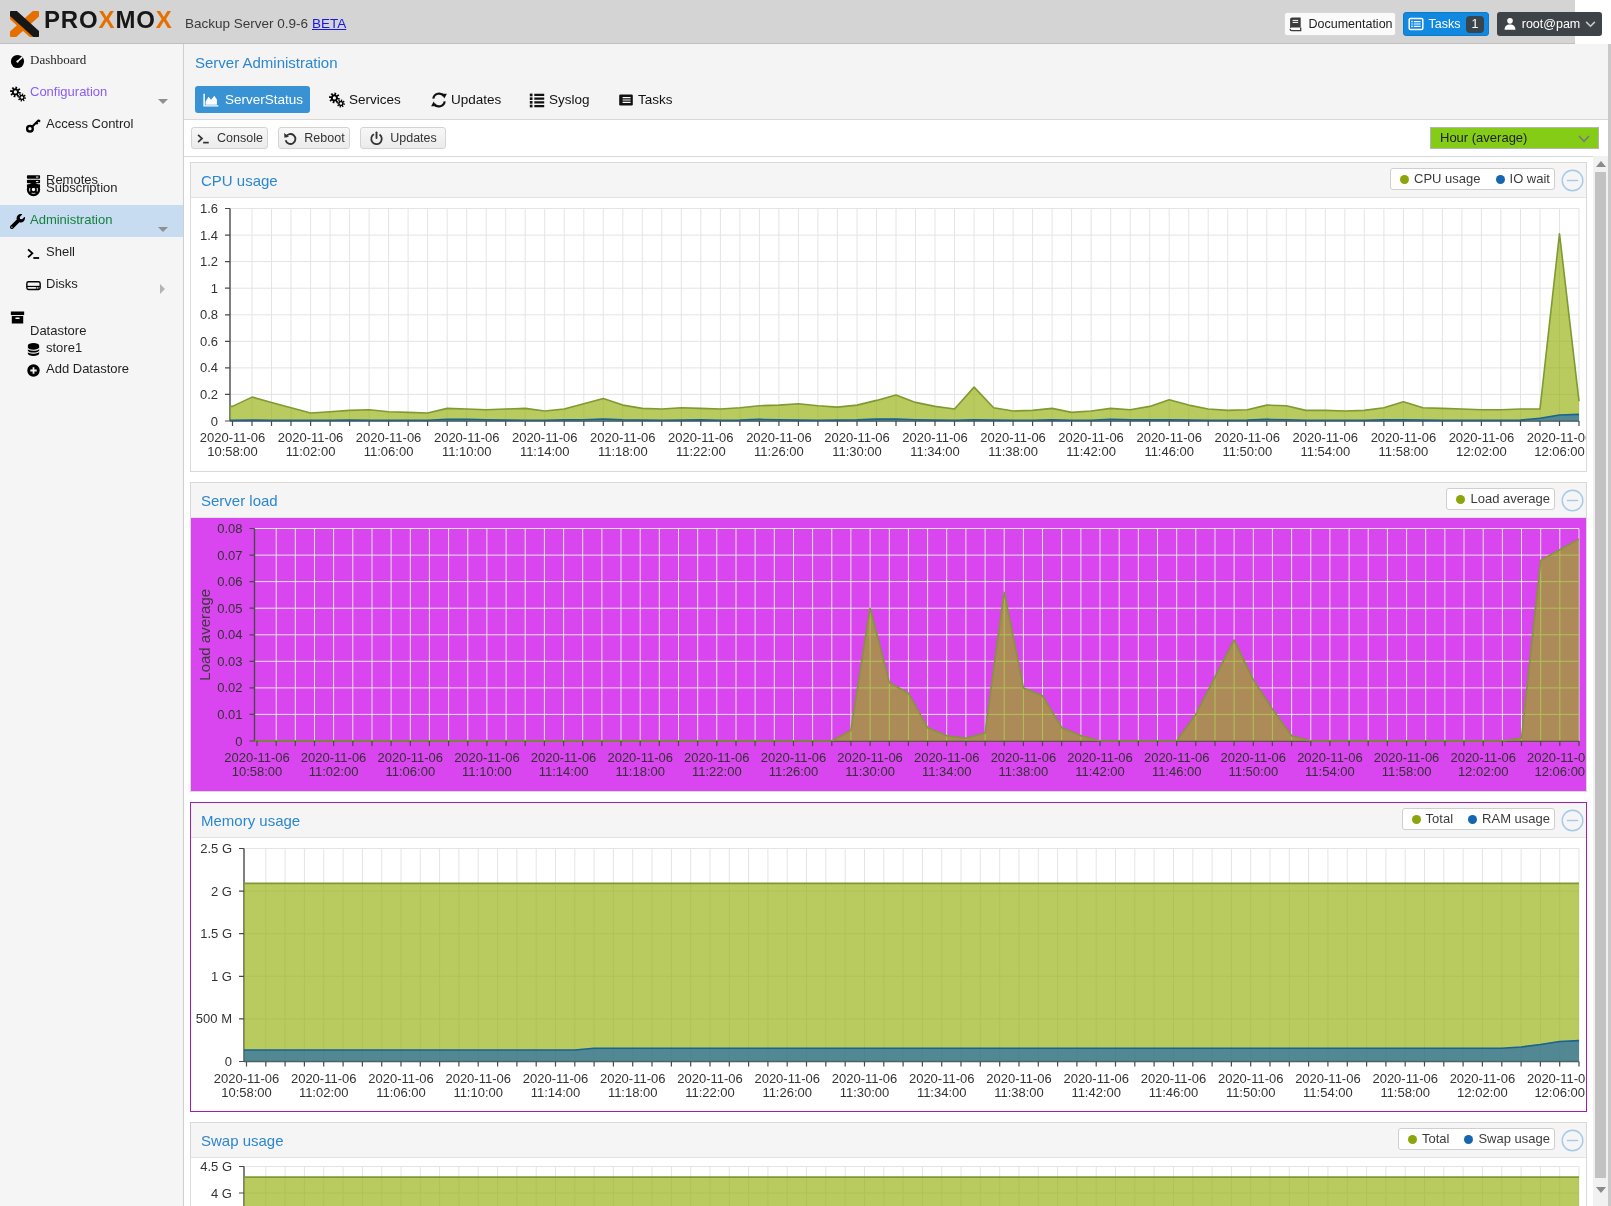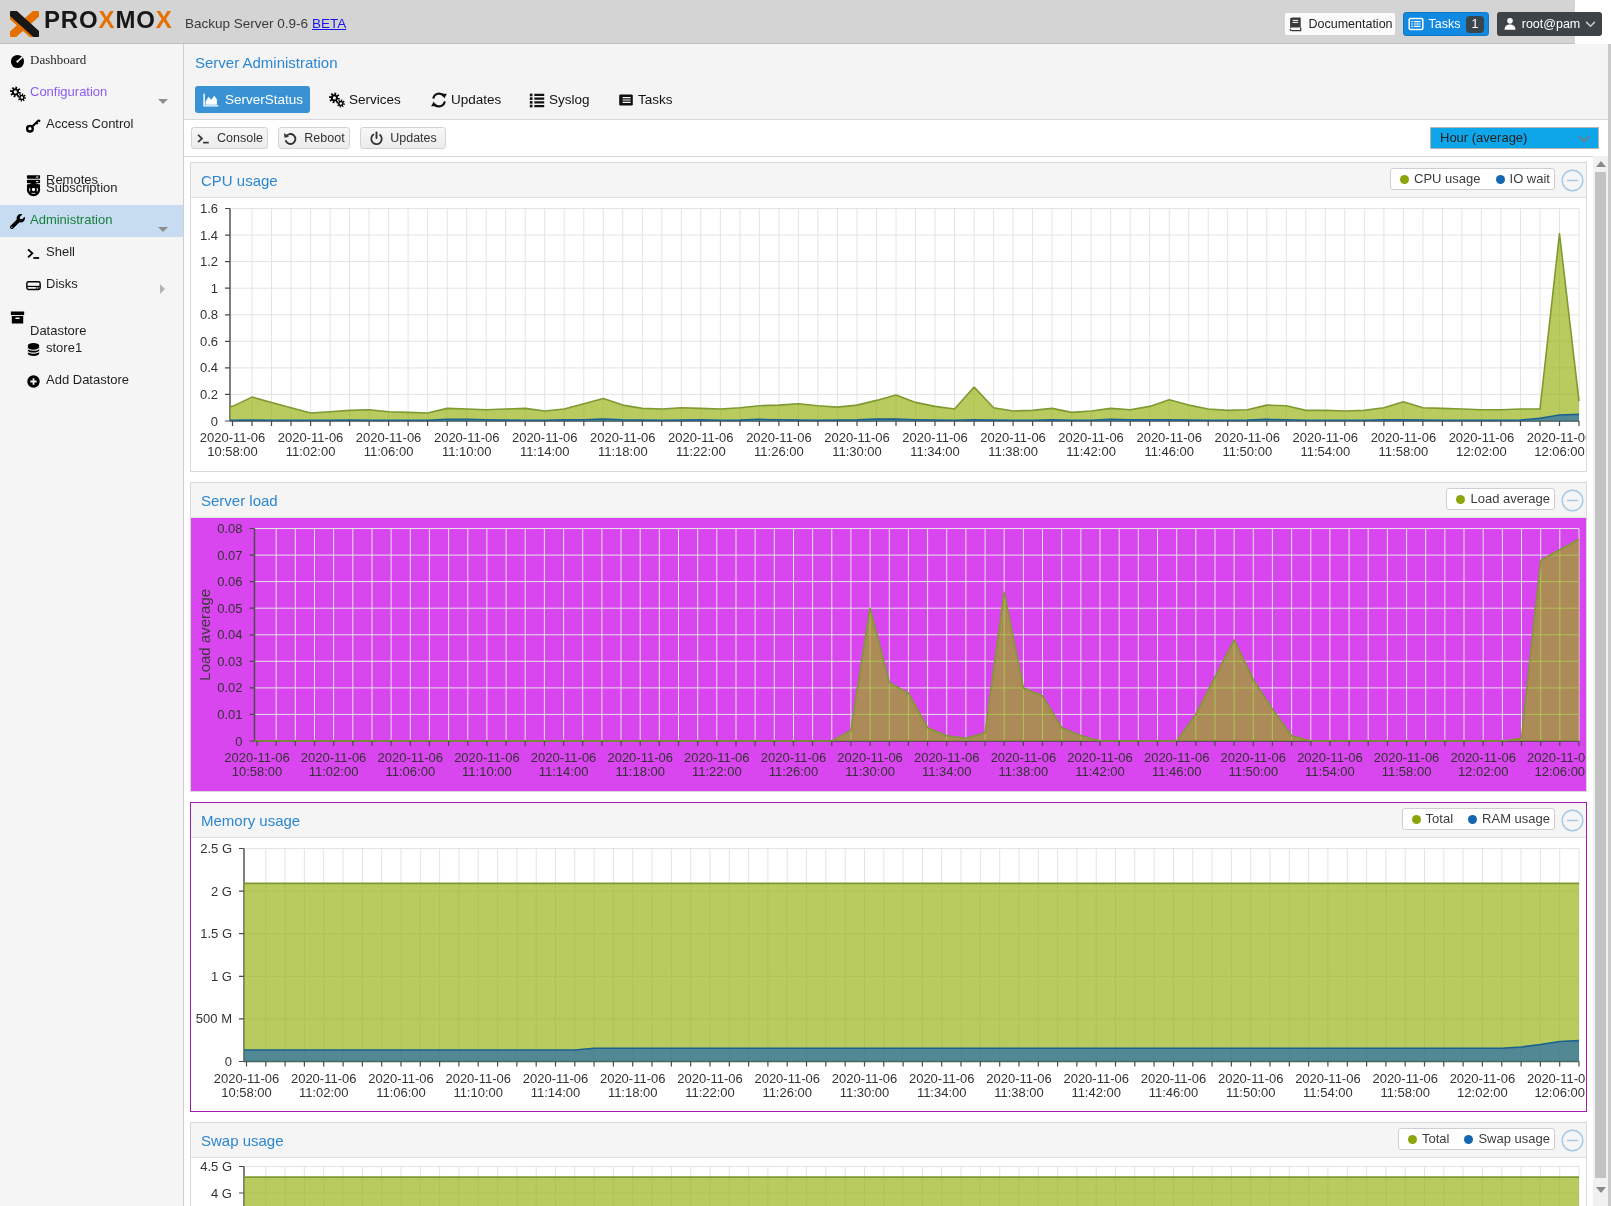--- a/index.html
+++ b/index.html
@@ -131,21 +131,21 @@
         </svg></span>
       <span style="position:absolute;left:30px;top:22px;font-size:13px;color:#1f1f1f">Datastore</span>
     </div>
 <div style="position:absolute;left:0;top:289px;width:183px;height:32px;">
       <span style="position:absolute;left:26px;top:9px"><svg width="15" height="15" viewBox="0 0 16 16" style="">
           <path d="M2 3.4 a6 2.3 0 0 1 12 0 v9.2 a6 2.3 0 0 1 -12 0 z" fill="#000"></path>
           <path d="M2 6.5 a6 2.3 0 0 0 12 0 M2 9.6 a6 2.3 0 0 0 12 0" stroke="#f5f5f5" stroke-width="1.2" fill="none"></path>
         </svg></span>
       <span style="position:absolute;left:46px;top:7px;font-size:13px;color:#1f1f1f">store1</span>
     </div>
-<div style="position:absolute;left:0;top:321px;width:183px;height:32px;text-decoration:underline;">
+<div style="position:absolute;left:0;top:310px;width:183px;height:32px;text-decoration:underline;">
       <span style="position:absolute;left:26px;top:9px"><svg width="15" height="15" viewBox="0 0 16 16" style="">
           <circle cx="8" cy="8" r="6.6" fill="#000"></circle>
           <path d="M4.6 8 H11.4 M8 4.6 V11.4" stroke="#f5f5f5" stroke-width="1.9"></path>
         </svg></span>
       <span style="position:absolute;left:46px;top:7px;font-size:13px;color:#1f1f1f">Add Datastore</span>
     </div>
   </div>
 <div style="position:absolute;left:184px;top:44px;width:1424px;height:75px;background:#f4f4f4;border-bottom:1px solid #d8d8d8"></div>
 
 <div style="position:absolute;left:195px;top:54px;font-size:15px;color:#2d87d0">Server Administration</div>
@@ -208,21 +208,21 @@
     </svg>
     <span>Reboot</span>
   </div>
 <div class="btn" style="left:360px;width:86px">
     <svg width="15" height="15" viewBox="0 0 16 16" style="">
       <circle cx="8" cy="8.4" r="5.6" fill="none" stroke="#333" stroke-width="1.9" stroke-dasharray="28.4 6.8" transform="rotate(-55 8 8.4)"></circle>
       <path d="M8 1.4 V7.4" stroke="#333" stroke-width="2" stroke-linecap="round"></path>
     </svg>
     <span>Updates</span>
   </div>
-<div style="position:absolute;left:1430px;top:127px;width:169px;height:22px;border:1px solid #b5b5b5;background:#0ea5e9;box-sizing:border-box">
+<div style="position:absolute;left:1430px;top:127px;width:169px;height:22px;border:1px solid #b5b5b5;background:#84cc16;box-sizing:border-box">
   <span style="position:absolute;left:9px;top:2px;font-size:13px;color:#222">Hour (average)</span>
   <svg width="12" height="8" viewBox="0 0 12 8" style="position:absolute;right:8px;top:7px">
       <path d="M1 1 L6 6.4 L11 1" stroke="#7a7a7a" stroke-width="1.6" fill="none"></path>
     </svg>
 </div>
 
 <div style="position:absolute;left:184px;top:156px;width:1409px;height:1px;background:#d8d8d8"></div>
 <div style="position:absolute;left:190px;top:162px;width:1397px;height:310px;border:1px solid #d9d9d9;box-sizing:border-box;background:#fff">
     <div style="height:34px;background:#f5f5f5;border-bottom:1px solid #e2e2e2">
       <span style="position:absolute;left:10px;top:9px;font-size:15px;color:#2d87d0">CPU usage</span>

